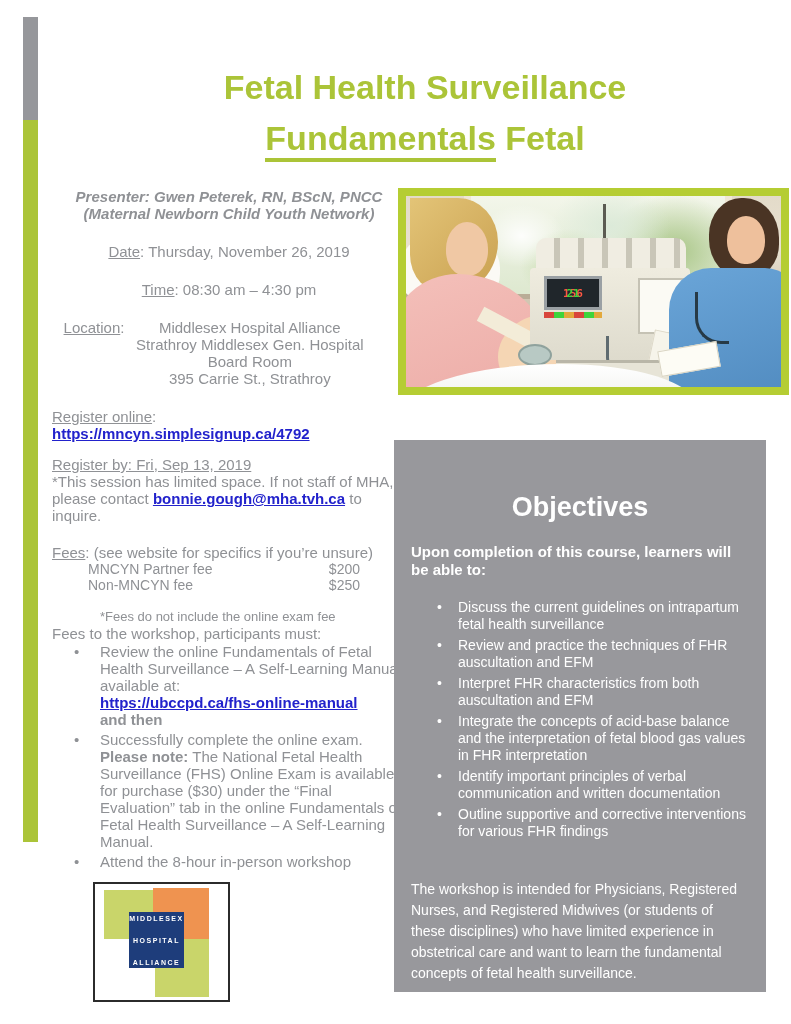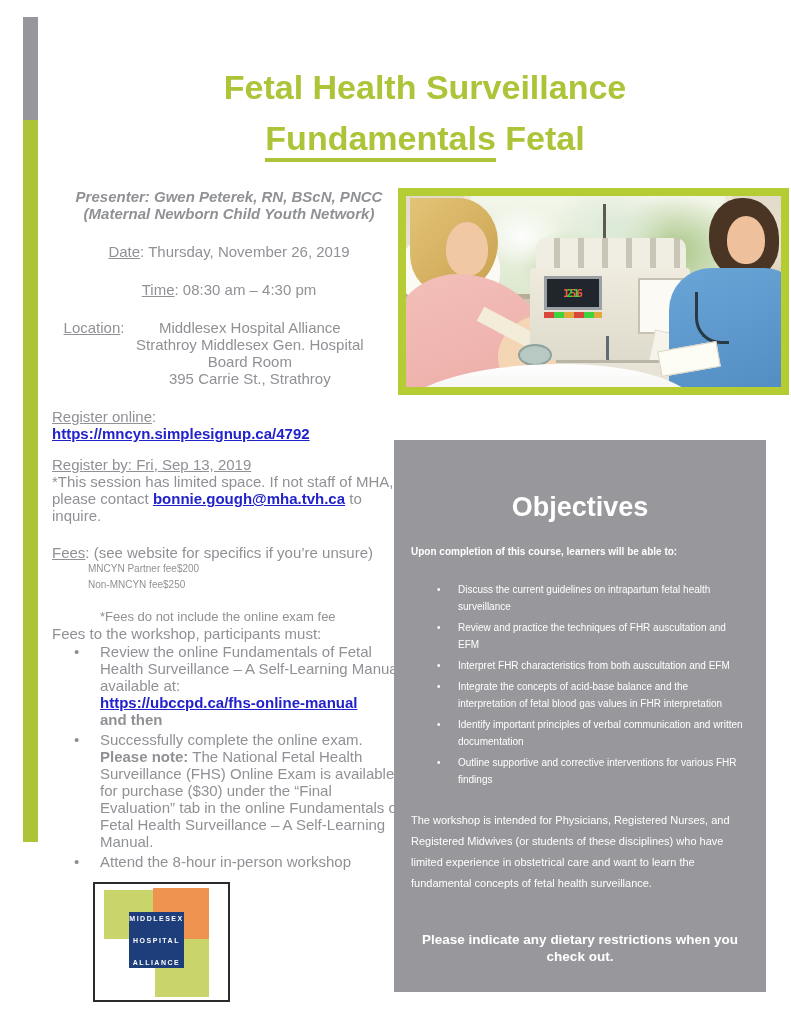--- a/index.html
+++ b/index.html
@@ -37,21 +37,21 @@
   }
   .left-col u{text-decoration:underline;}
   .blk{margin-bottom:21px;text-align:center;}
   .presenter{font-weight:bold;font-style:italic;}
   .loc-row{display:flex;}
   .loc-label{width:84px;flex:none;}
   .reg-online{margin-bottom:14px;}
   .link{color:var(--link-blue);font-weight:bold;text-decoration:underline;}
   .small-link{font-size:15px;}
   .note{margin-bottom:20px;}
-  .fee-row{display:flex;justify-content:flex-start;width:272px;margin-left:36px;font-size:10px;line-height:16px;}
+  .fee-row{display:flex;justify-content:space-between;width:272px;margin-left:36px;font-size:14px;line-height:16px;}
   .fees-note{margin-left:48px;font-size:13px;line-height:16px;margin-top:16px;}
   .inst-list{list-style:none;margin-top:1px;}
   .inst-list li{position:relative;padding-left:48px;margin-bottom:3px;}
   .inst-list li::before{content:"\2022";position:absolute;left:22px;top:0;}
   .b{font-weight:bold;}
   .i{font-style:italic;}
 
   
   .logo{
     position:relative;margin:12px 0 0 41px;width:137px;height:120px;
@@ -109,25 +109,25 @@
   .n-strip{right:62px;top:150px;width:60px;height:26px;background:#fdfcf5;border:1px solid #d9d4c2;transform:rotate(-10deg);}
   .sheets{left:-10px;top:168px;width:300px;height:60px;border-radius:55% 45% 0 0/90% 70% 0 0;background:linear-gradient(180deg,#ffffff,#e8e9e4);}
   .floor-shadow{left:0;top:215px;width:100%;height:6px;background:#9a9a98;}
 
   
   .objectives{
     position:absolute;left:394px;top:440px;width:372px;height:552px;
     background:var(--objectives-bg);color:#ffffff;padding:14px 17px;
   }
   .obj-title{text-align:center;font-size:27px;font-weight:bold;margin:38px 0 20px;}
-  .obj-intro{font-weight:bold;font-size:10px;line-height:18px;}
-  .obj-list{list-style:none;margin-top:20px;font-size:10px;line-height:17px;}
+  .obj-intro{font-weight:bold;font-size:15px;line-height:18px;}
+  .obj-list{list-style:none;margin-top:20px;font-size:14px;line-height:17px;}
   .obj-list li{position:relative;padding-left:47px;margin-bottom:4px;}
   .obj-list li::before{content:"\2022";position:absolute;left:26px;top:0;}
-  .obj-para{margin-top:22px;font-size:11px;line-height:21px;}
+  .obj-para{margin-top:39px;font-size:14px;line-height:21px;}
   .obj-footer{margin-top:20px;text-align:center;font-weight:bold;font-size:13.5px;line-height:17px;}
 </style>
 </head>
 <body>
 
 <div class="bar-gray"></div>
 <div class="bar-green"></div>
 
 <h1 class="title"><span>Fetal Health Surveillance</span><br>
   <span class="u">Fundamentals</span><span> Fetal</span>

